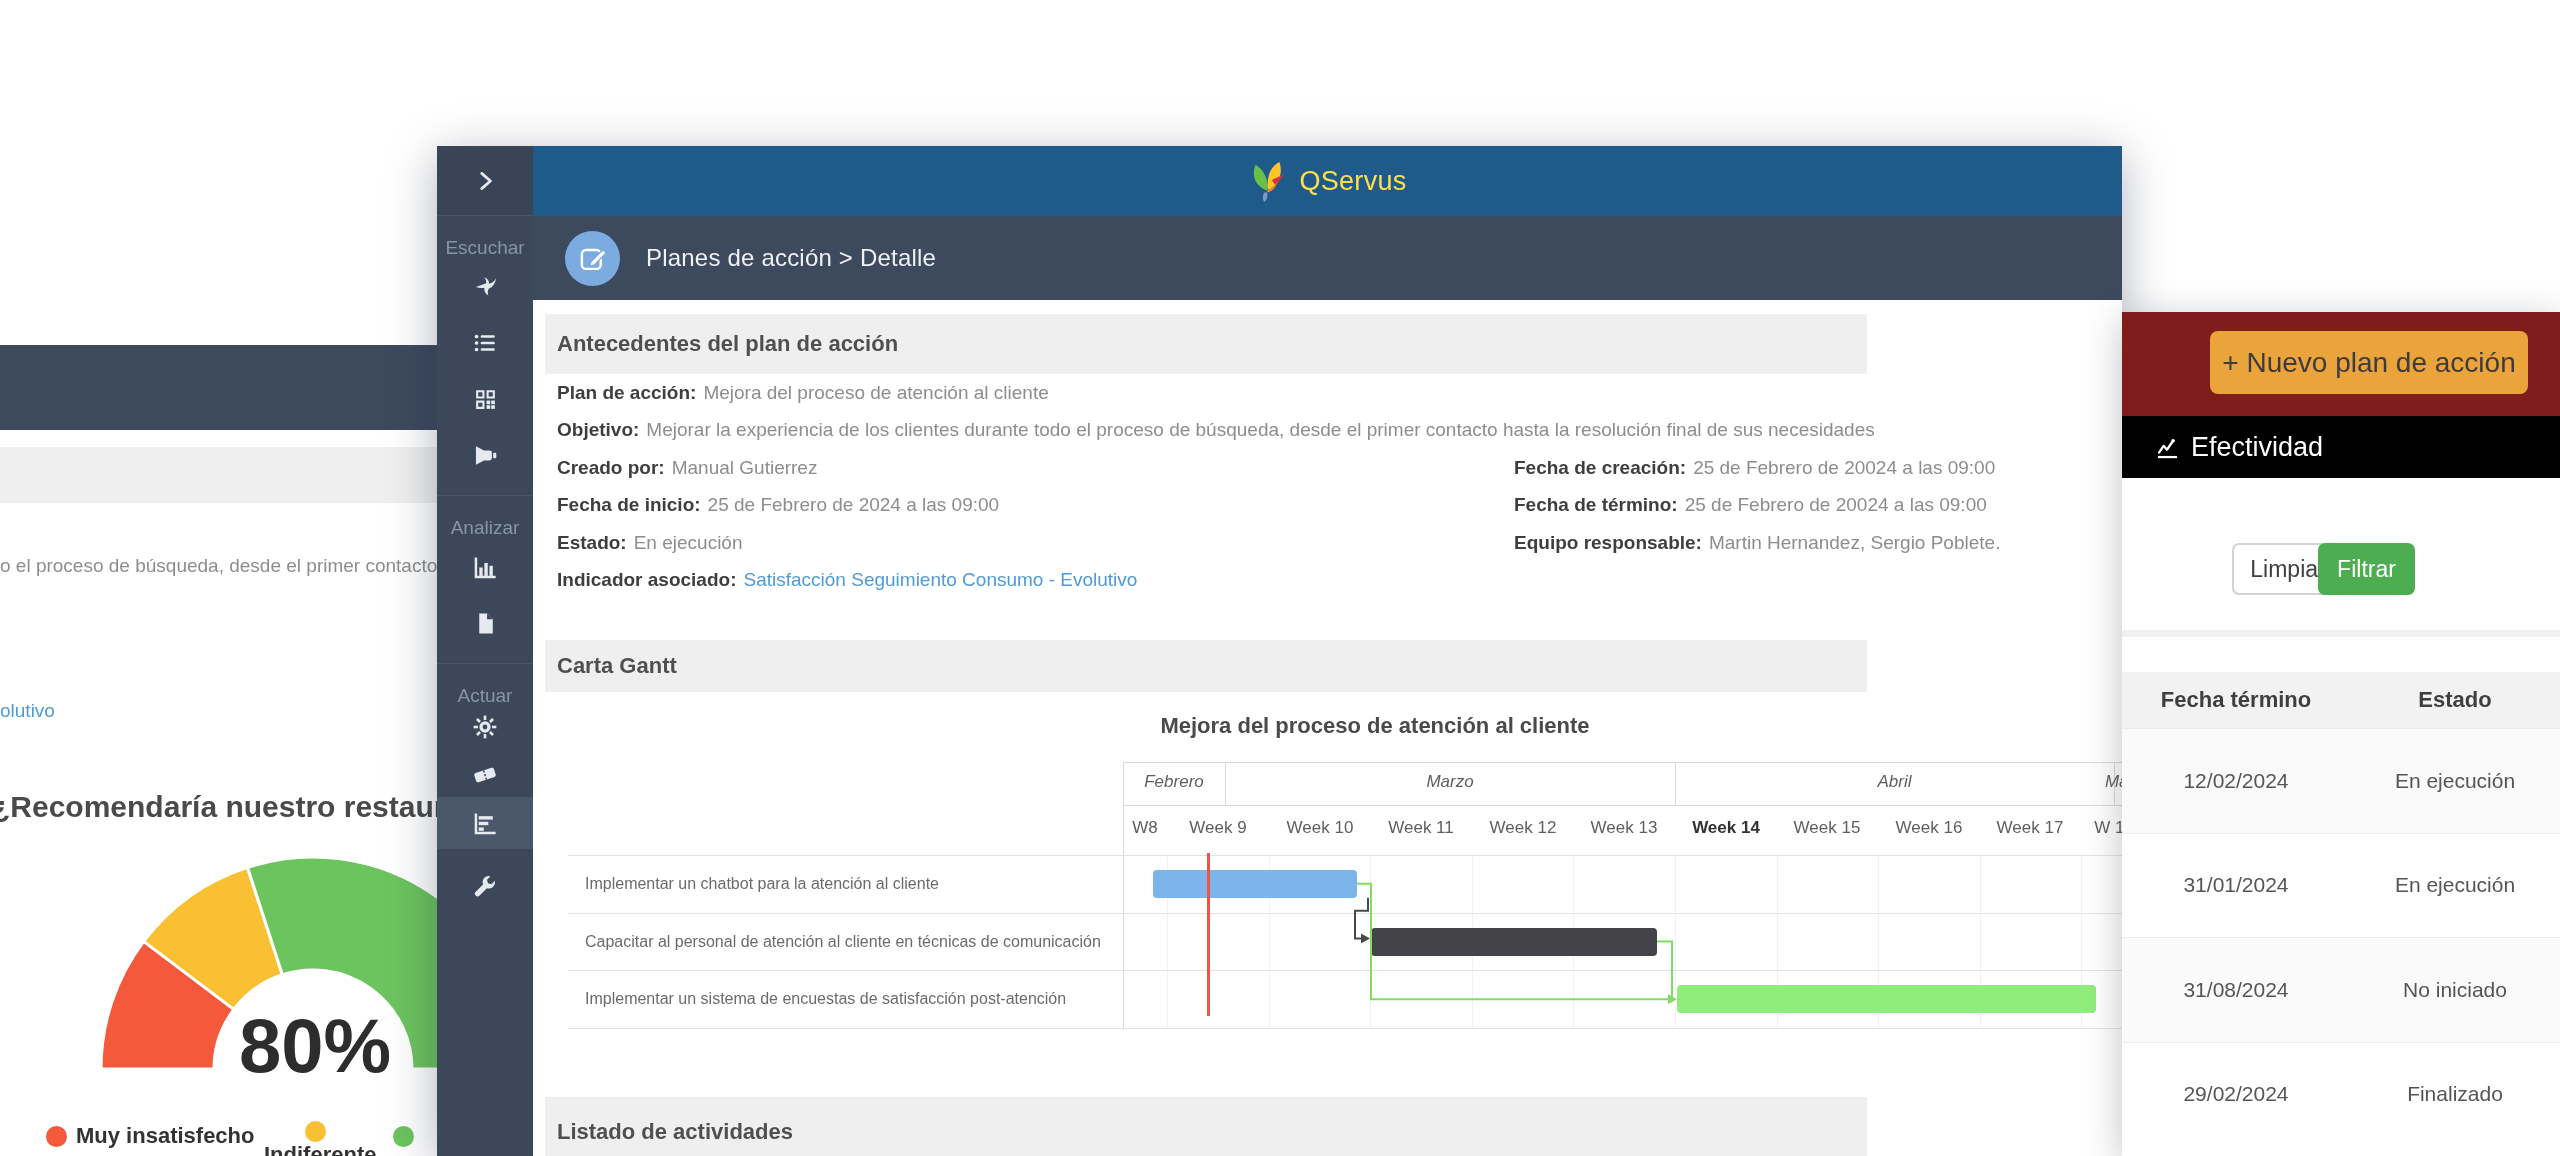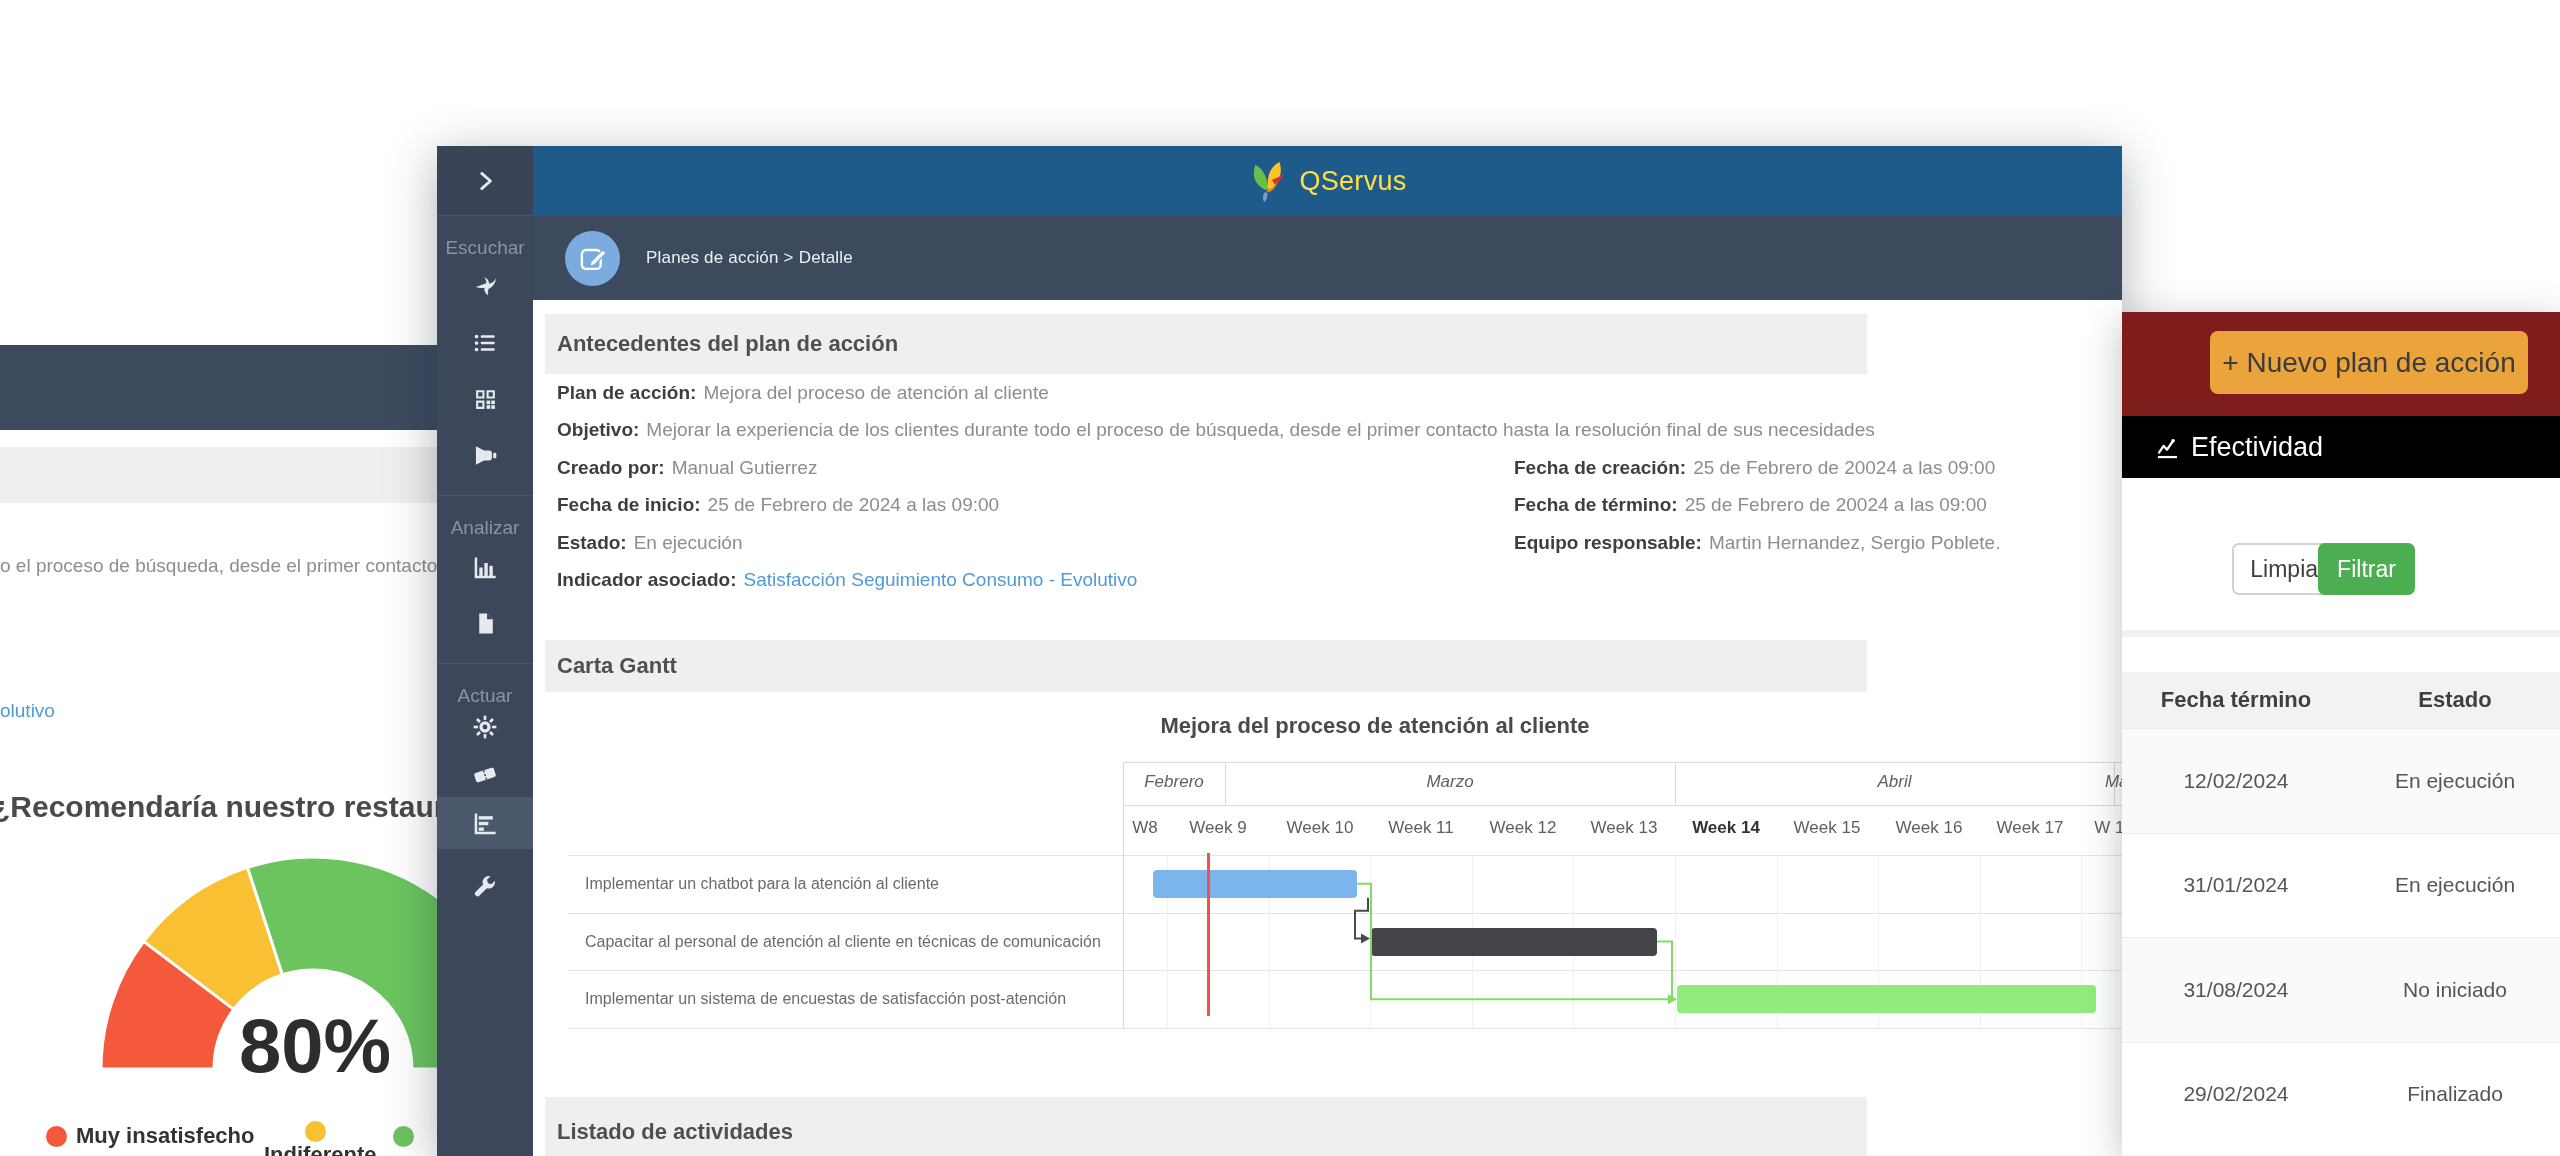--- a/index.html
+++ b/index.html
@@ -29,21 +29,21 @@
   .sb-item { position:absolute; left:0; width:96px; height:52px; display:flex; align-items:center; justify-content:center; cursor:pointer; }
   .sb-item.active { background:#4b586c; }
   .sb-div { position:absolute; left:0; width:96px; height:1px; background:#4a5668; }
 
   .topbar { position:absolute; left:96px; top:0; right:0; height:70px; background:#1e5a8a; display:flex; align-items:center; justify-content:center; }
   .brand { display:flex; align-items:center; }
   .brand-txt { font-size:27px; color:#fde047; font-weight:500; margin-left:9px; letter-spacing:.3px; }
 
   .breadcrumb-bar { position:absolute; left:96px; top:70px; right:0; height:84px; background:#3d4a5e; display:flex; align-items:center; }
   .bc-circle { width:55px; height:55px; border-radius:50%; background:#7cabdf; margin-left:32px; display:flex; align-items:center; justify-content:center; flex:0 0 auto; }
-  .bc-text { font-size:17px; color:#eef1f5; margin-left:26px; letter-spacing:.2px; }
+  .bc-text { font-size:24px; color:#eef1f5; margin-left:26px; letter-spacing:.2px; }
 
   .section-bar { position:absolute; left:108px; width:1322px; background:#efefef; color:#4f4f4f; font-size:22px; font-weight:600; display:flex; align-items:center; padding-left:12px; }
   .bar1 { top:168px; height:60px; }
   .bar2 { top:494px; height:52px; }
   .bar3 { top:951px; height:80px; align-items:flex-start; padding-top:22px; }
 
   .fields-left { position:absolute; left:120px; top:228px; width:1565px; }
   .fields-right { position:absolute; left:1077px; top:303px; }
   .f-row { height:37.5px; display:flex; align-items:center; white-space:nowrap; }
   .f-label { font-size:19px; font-weight:700; color:#3e3e3e; margin-right:7px; }

